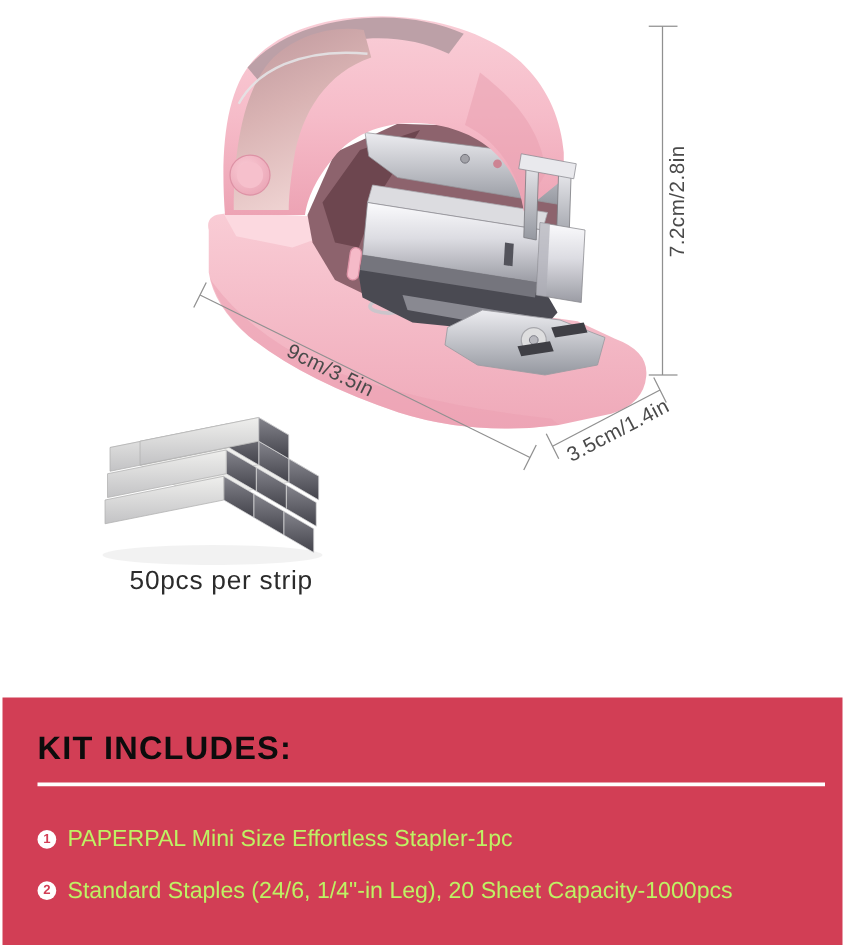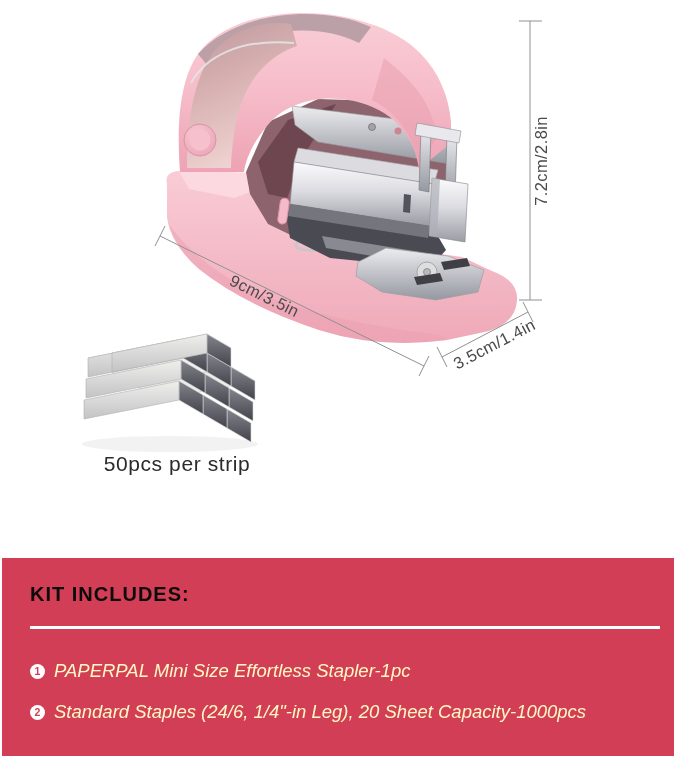--- a/index.html
+++ b/index.html
@@ -9,32 +9,32 @@
   }
   .diagram-svg{position:absolute;left:0;top:0;}
   .dim-label{fill:#4a4a4a;font-size:16.5px;letter-spacing:.4px;}
   .caption-label{fill:#2b2b2b;font-size:21px;letter-spacing:.6px;}
   .kit{
     position:absolute;left:2px;top:558px;width:672px;height:198px;
     background:#d23e55;
   }
   .kit-heading{
     position:absolute;left:28px;top:25px;
-    font-size:20px;font-weight:bold;color:#0c0c0c;letter-spacing:1px;
+    font-size:26px;font-weight:bold;color:#0c0c0c;letter-spacing:1px;
   }
   .kit-rule{position:absolute;left:28px;top:68px;width:630px;height:3px;background:#ffffff;}
   .kit-item{position:absolute;left:28px;display:flex;align-items:center;gap:9px;}
   .kit-item.first{top:102px;}
   .kit-item.second{top:143px;}
   .kit-num{
     width:15px;height:15px;border-radius:50%;background:#ffffff;color:#d23e55;
     font-size:10.5px;font-weight:bold;display:flex;align-items:center;justify-content:center;
     flex:0 0 auto;
   }
-  .kit-text{font-size:18.5px;color:#fef9c3;white-space:nowrap;font-style:italic;}
+  .kit-text{font-size:18.5px;color:#bef264;white-space:nowrap;}
 </style>
 </head>
 <body>
 
 <div class="canvas">
 
   <svg class="diagram-svg" width="679" height="560" viewBox="0 0 679 560">
     <defs>
       <linearGradient id="pinkArch" x1="0" y1="0" x2="0" y2="1">
         <stop offset="0" stop-color="#f9ced7"></stop>

